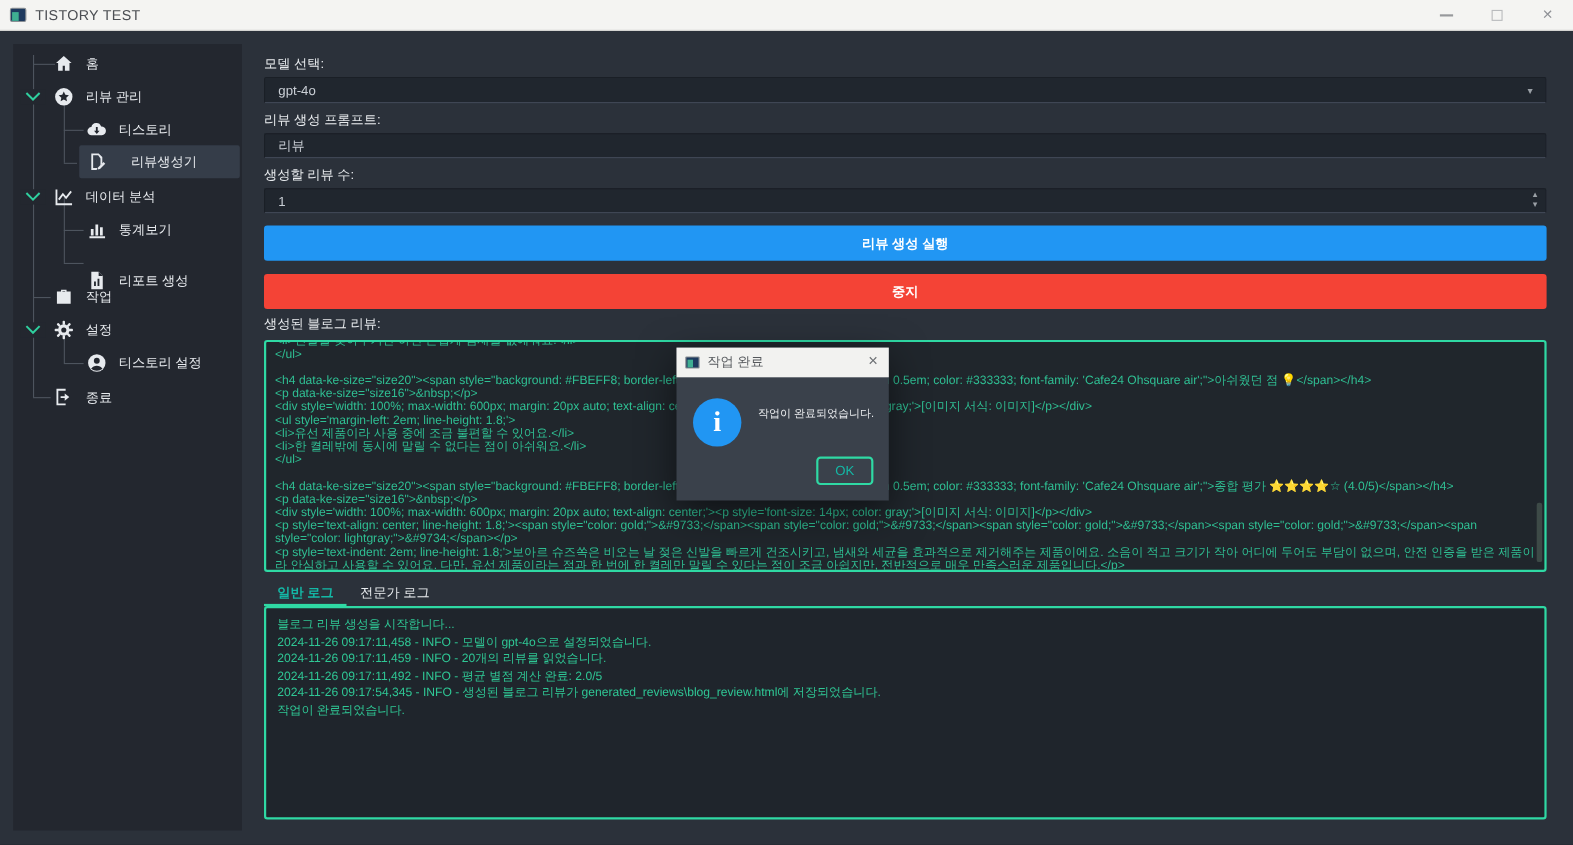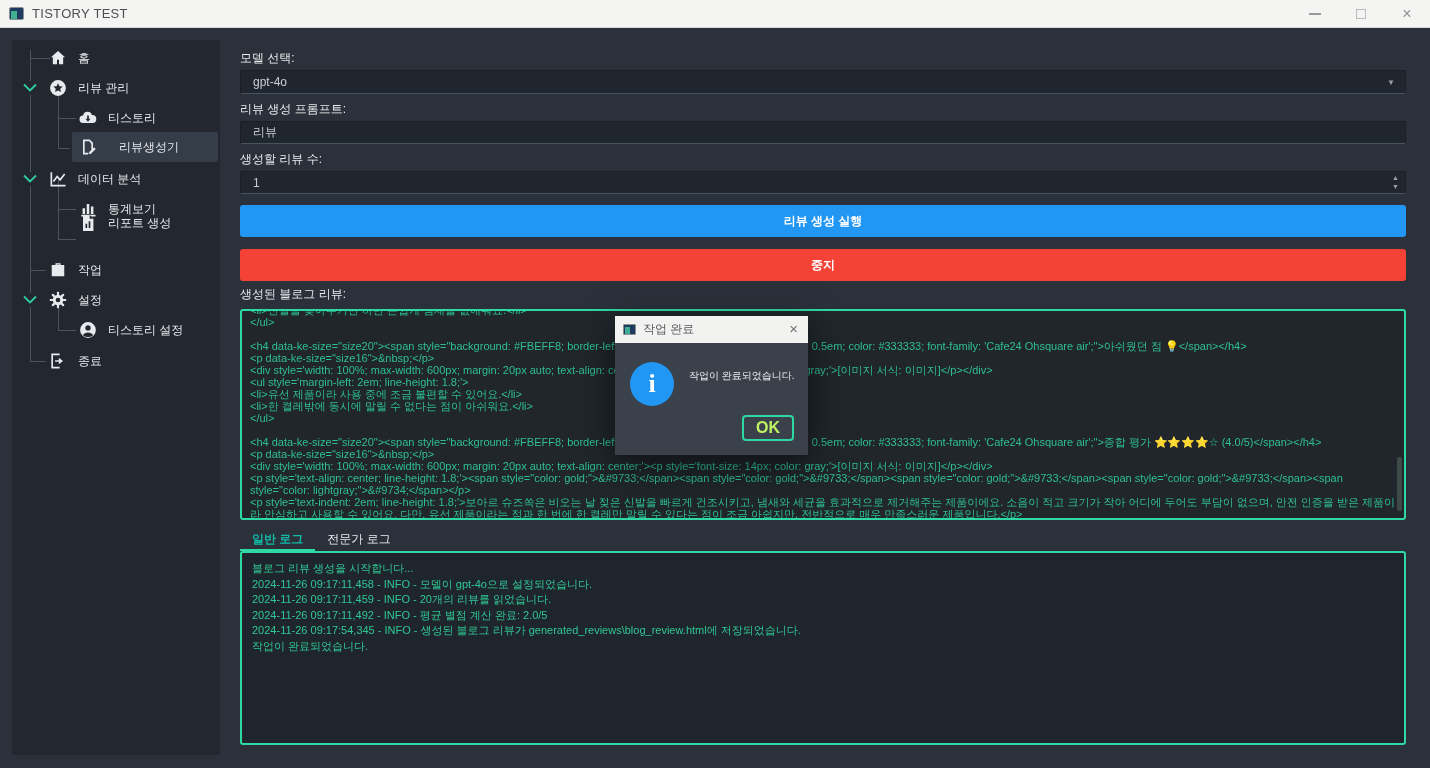--- a/index.html
+++ b/index.html
@@ -48,21 +48,21 @@
 
   
   .dialog { position:absolute; left:615px; top:316px; width:193px; height:139px; background:#3a414b; box-shadow:0 10px 34px rgba(0,0,0,.55); }
   .dialog-titlebar { position:relative; height:27px; background:#f2f2f0; display:flex; align-items:center; }
   .dialog-icon { width:13px; height:11px; margin-left:8px; background:#1e3a5f; border:1px solid #8a8f94; border-radius:1px; position:relative; }
   .dialog-icon::after { content:""; position:absolute; left:1px; top:2px; width:5px; height:7px; background:#3fae92; }
   .dialog-title { margin-left:7px; font-size:12px; color:#55585c; }
   .dialog-close { position:absolute; right:10px; top:4px; font-size:15px; color:#6d7074; cursor:pointer; }
   .info-circle { position:absolute; left:15px; top:46px; width:44px; height:44px; border-radius:50%; background:#2196f3; color:#fff; display:flex; align-items:center; justify-content:center; font-size:26px; font-weight:bold; font-family:"Liberation Serif", serif; }
   .dialog-msg { position:absolute; left:74px; top:53px; font-size:10px; color:#eceef0; white-space:nowrap; }
-  .ok-btn { position:absolute; right:14px; bottom:14px; width:52px; height:26px; background:transparent; border:2px solid #2fd9a4; border-radius:4px; color:#bef264; font-size:16px; font-weight:bold; font-family:inherit; cursor:pointer; }
+  .ok-btn { position:absolute; right:14px; bottom:14px; width:52px; height:26px; background:transparent; border:2px solid #2fd9a4; border-radius:4px; color:#14b8a6; font-size:12px; font-weight:normal; font-family:inherit; cursor:pointer; }
 </style>
 </head>
 <body>
 
 <div class="window">
 
   <div class="titlebar">
     <div class="app-icon"></div>
     <span class="title-text">TISTORY TEST</span>
     <div class="win-controls">
@@ -154,21 +154,21 @@
       <span>데이터 분석</span>
     </div>
     <div class="tree-row" style="left:66px; top:154px;">
       <span class="ticon">
           <svg viewBox="0 0 24 24" width="20" height="20">
             <path fill="#e7eaee" d="M4 19h17v2H4zM5.5 11h3v7h-3zM10.5 6h3v12h-3zM15.5 9h3v9h-3z"></path>
           </svg>
         </span>
       <span>통계보기</span>
     </div>
-    <div class="tree-row" style="left:66px; top:168px;">
+    <div class="tree-row" style="left:66px; top:200px;">
       <span class="ticon">
           <svg viewBox="0 0 24 24" width="20" height="20">
             <path fill="#e7eaee" d="M6 2.5h8l4.5 4.5v14.5H6z"></path>
             <path fill="#23272f" d="M9 13h2v5H9zM12.8 10h2v8h-2zM14 2.5V7h4.5z"></path>
           </svg>
         </span>
       <span>리포트 생성</span>
     </div>
     <div class="tree-row" style="left:36px; top:215px;">
       <span class="ticon">

